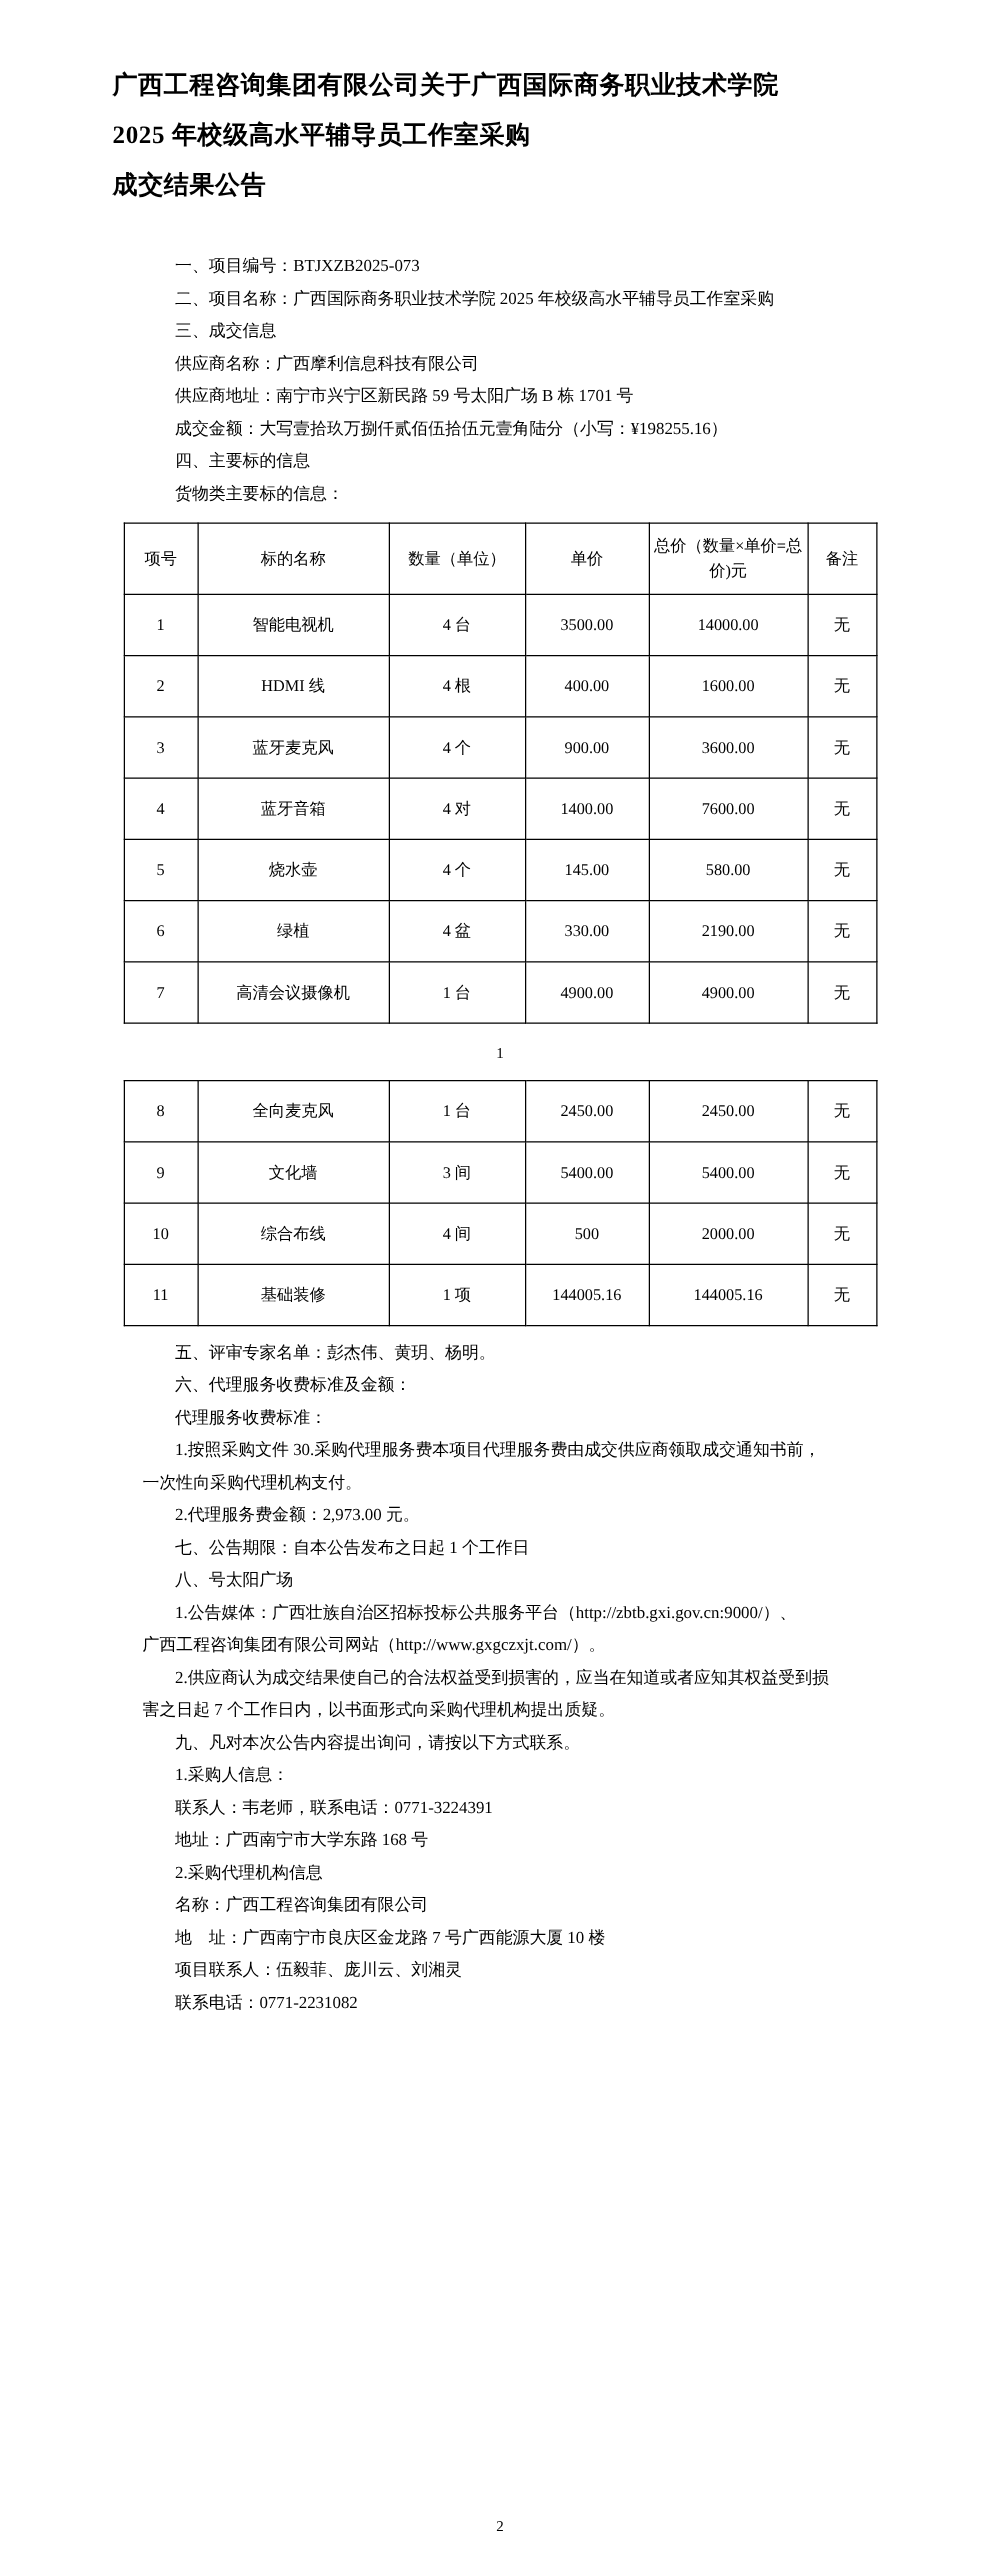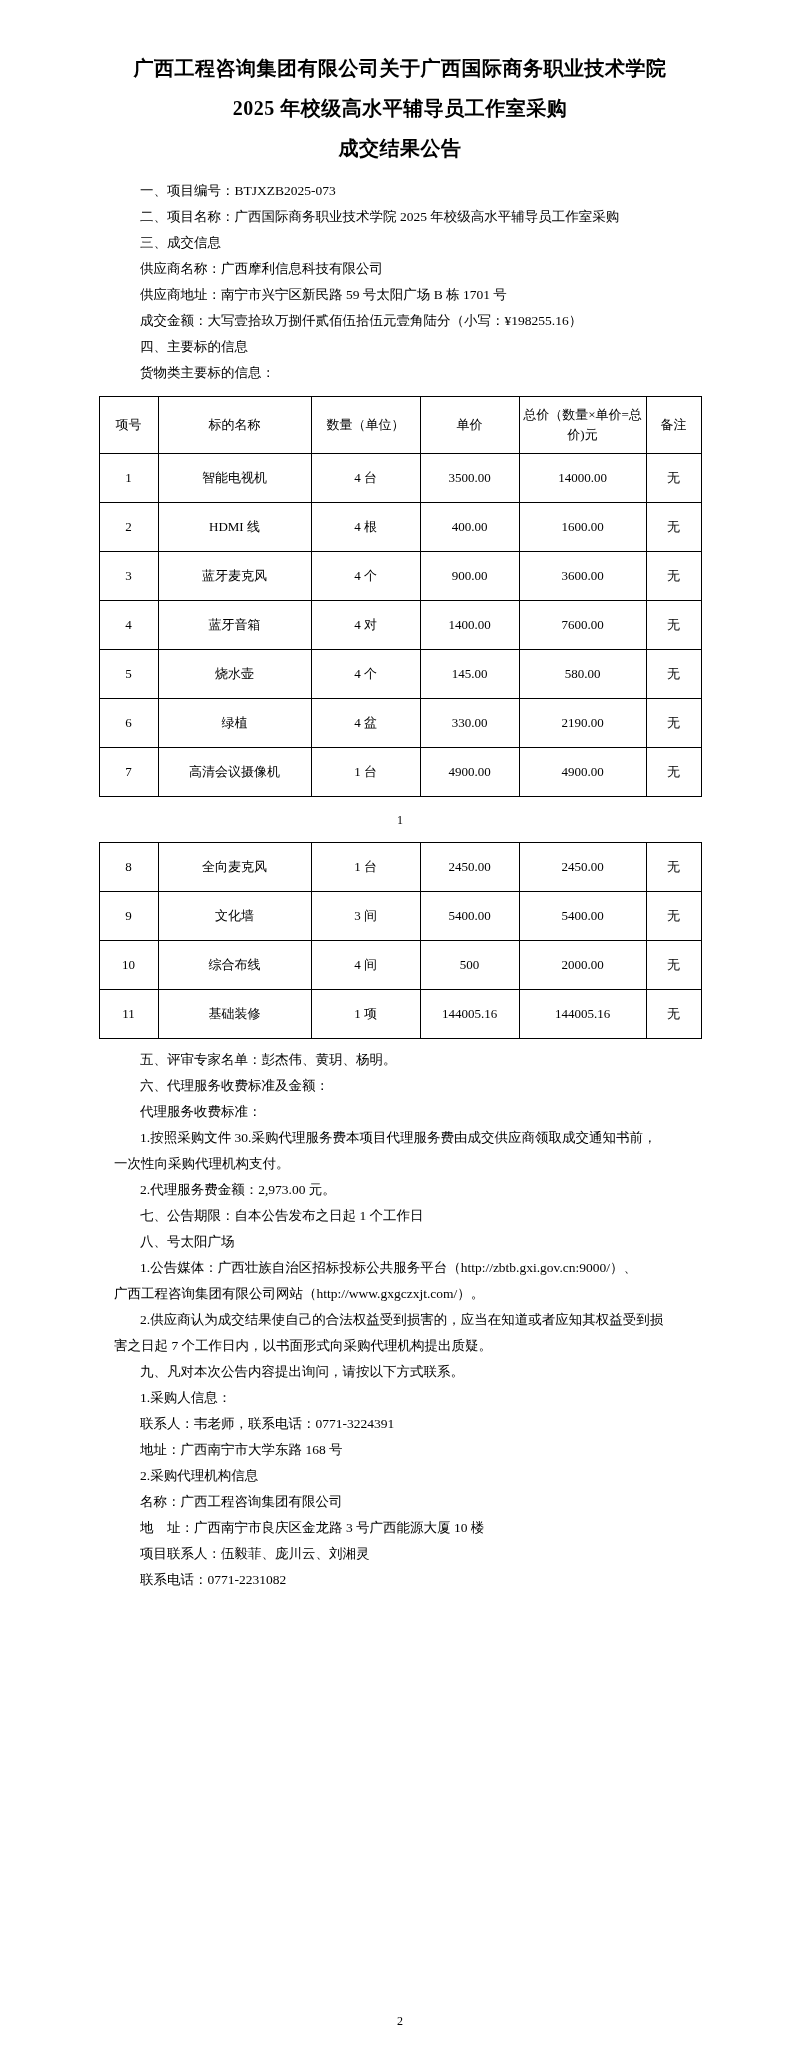--- a/index.html
+++ b/index.html
@@ -15,31 +15,30 @@
   .page {
     width: 800px;
     min-height: 2051px;
     box-sizing: border-box;
     padding: 48px 0 0 0;
     position: relative;
   }
   .title-block {
     margin: 0 auto;
     width: 620px;
-    text-align: center;
   }
   .title-line {
     font-size: 20px;
     font-weight: bold;
     letter-spacing: 0.5px;
     line-height: 40px;
   }
   .body-block {
     width: 572px;
-    margin: 10px auto 0 auto;
+    margin: 32px auto 0 auto;
     font-size: 13.5px;
     line-height: 26px;
   }
   .para {
     margin: 0;
     line-height: 26px;
     font-size: 13.5px;
     white-space: pre-wrap;
   }
   .para.indent1 { text-indent: 26px; }
@@ -236,20 +235,20 @@
     <p class="para indent1">1.公告媒体：广西壮族自治区招标投标公共服务平台（http://zbtb.gxi.gov.cn:9000/）、</p>
     <p class="para hang">广西工程咨询集团有限公司网站（http://www.gxgczxjt.com/）。</p>
     <p class="para indent1">2.供应商认为成交结果使自己的合法权益受到损害的，应当在知道或者应知其权益受到损</p>
     <p class="para hang">害之日起 7 个工作日内，以书面形式向采购代理机构提出质疑。</p>
     <p class="para indent1">九、凡对本次公告内容提出询问，请按以下方式联系。</p>
     <p class="para indent1">1.采购人信息：</p>
     <p class="para indent1">联系人：韦老师，联系电话：0771-3224391</p>
     <p class="para indent1">地址：广西南宁市大学东路 168 号</p>
     <p class="para indent1">2.采购代理机构信息</p>
     <p class="para indent1">名称：广西工程咨询集团有限公司</p>
-    <p class="para indent1">地    址：广西南宁市良庆区金龙路 3 号广西能源大厦 10 楼</p>
+    <p class="para indent1">地    址：广西南宁市良庆区金龙路 7 号广西能源大厦 10 楼</p>
     <p class="para indent1">项目联系人：伍毅菲、庞川云、刘湘灵</p>
     <p class="para indent1">联系电话：0771-2231082</p>
   </div>
 
   <div class="page-num-bottom">2</div>
 
 </div>
 
 </body></html>

